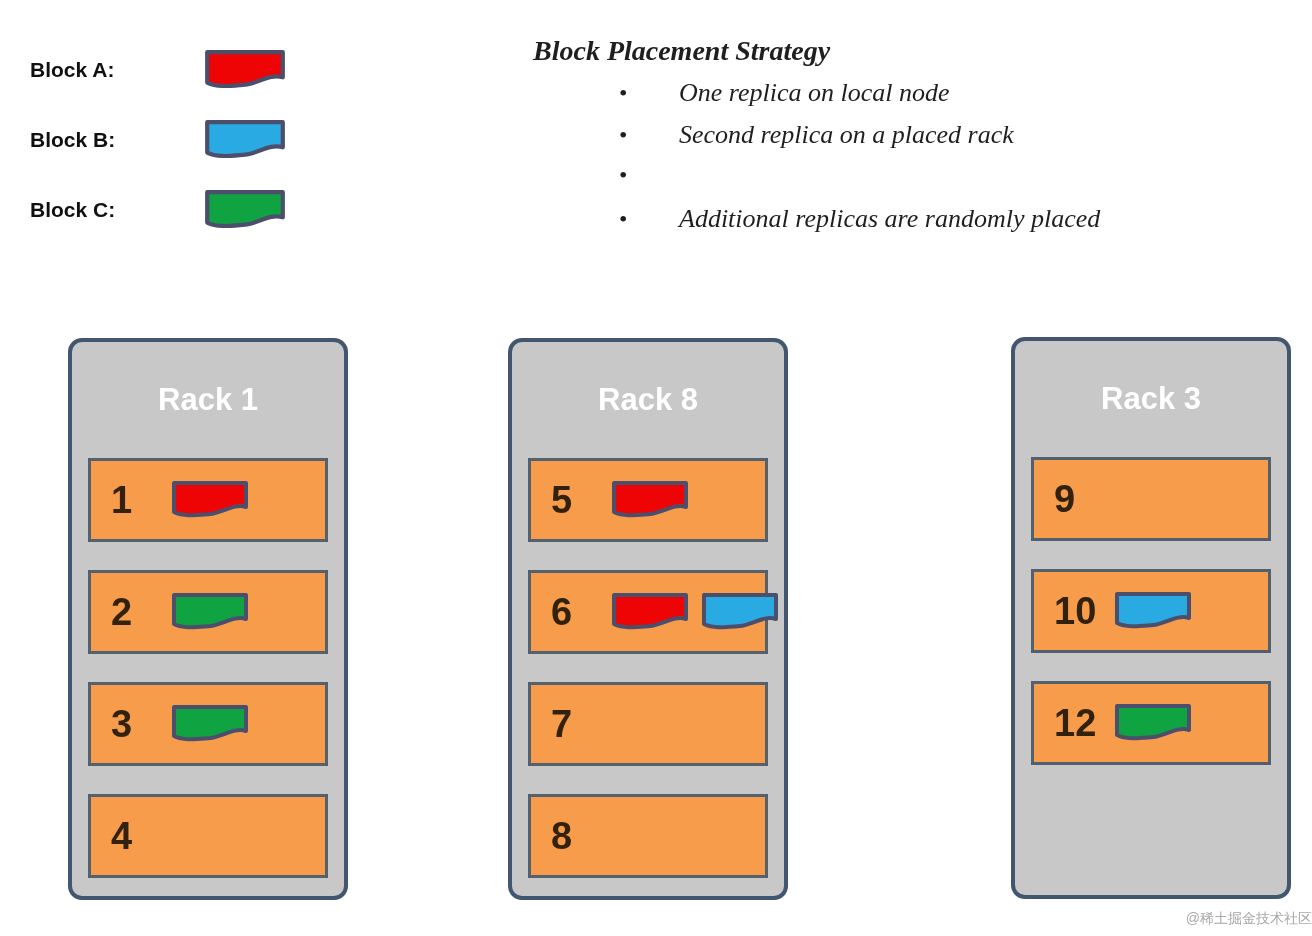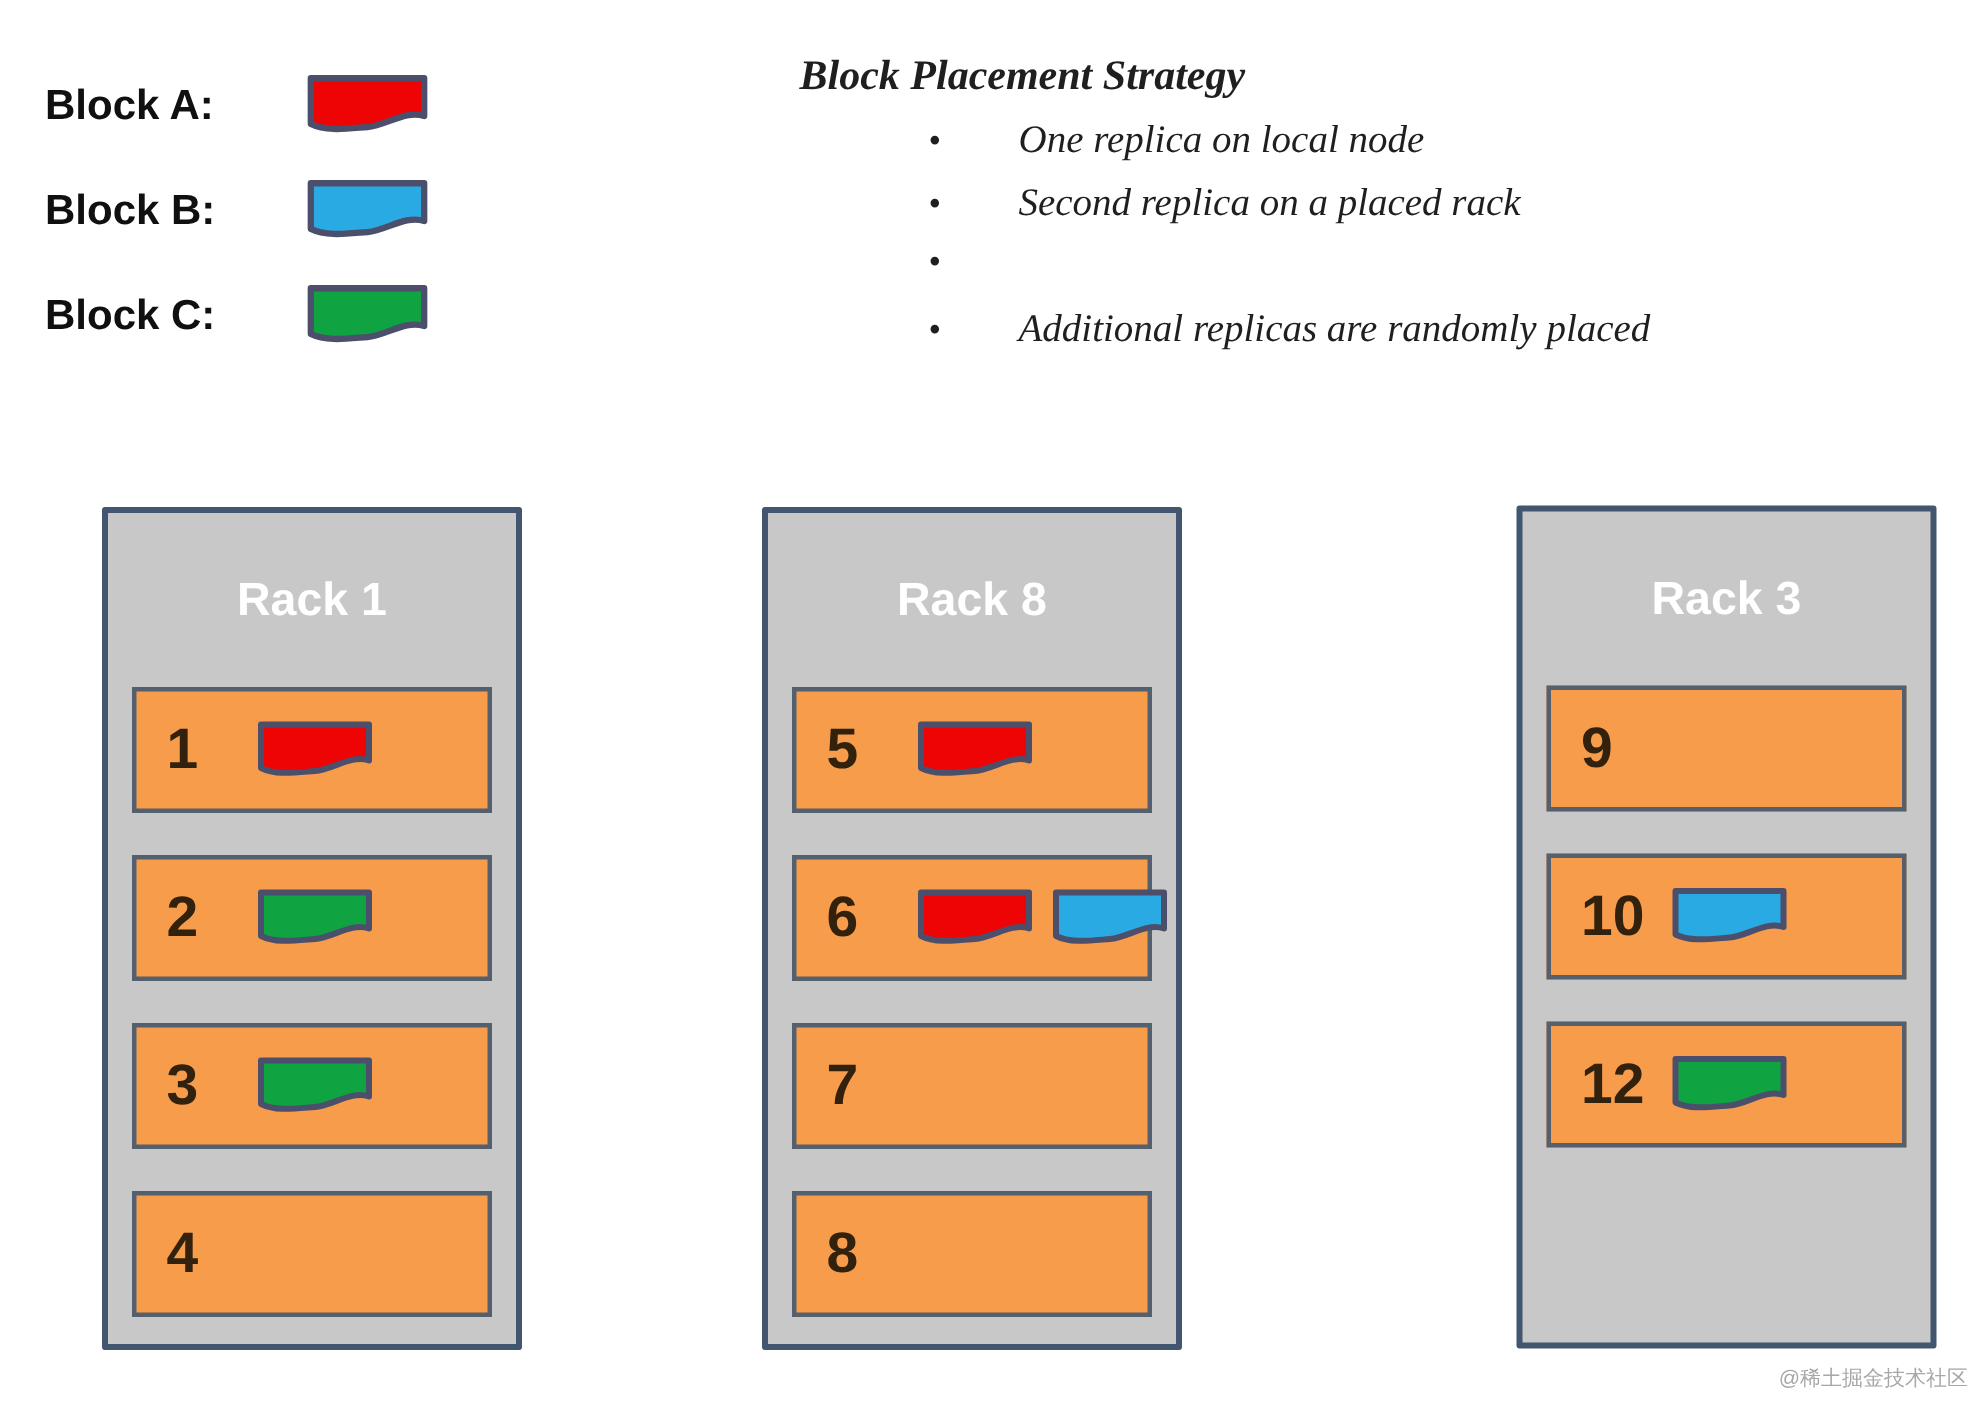--- a/index.html
+++ b/index.html
@@ -12,21 +12,21 @@
     height: 936px;
     background: #ffffff;
     overflow: hidden;
   }
 
   
   .legend { position: absolute; left: 30px; top: 48px; }
   .legend-row { display: flex; align-items: center; height: 44px; margin-bottom: 26px; }
   .legend-label {
     width: 174px;
-    font-size: 28px;
+    font-size: 21px;
     font-weight: bold;
     color: #101010;
   }
 
   
   svg.block-shape { width: 78px; height: 40px; display: block; flex-shrink: 0; }
   svg.legend-block { width: 82px; height: 42px; }
 
   
   .strategy {
@@ -50,21 +50,21 @@
   }
 
   
   .rack {
     position: absolute;
     top: 338px;
     width: 280px;
     height: 562px;
     background: var(--rack-fill, #c8c8c8);
     border: 4px solid var(--rack-border, #42566f);
-    border-radius: 2px;
+    border-radius: 14px;
   }
   .rack-1 { left: 68px; }
   .rack-2 { left: 508px; }
   .rack-3 { left: 995px; top: 337px; margin-left: 16px; }
 
   .rack-title {
     margin-top: 40px;
     height: 36px;
     text-align: center;
     font-size: 31px;

